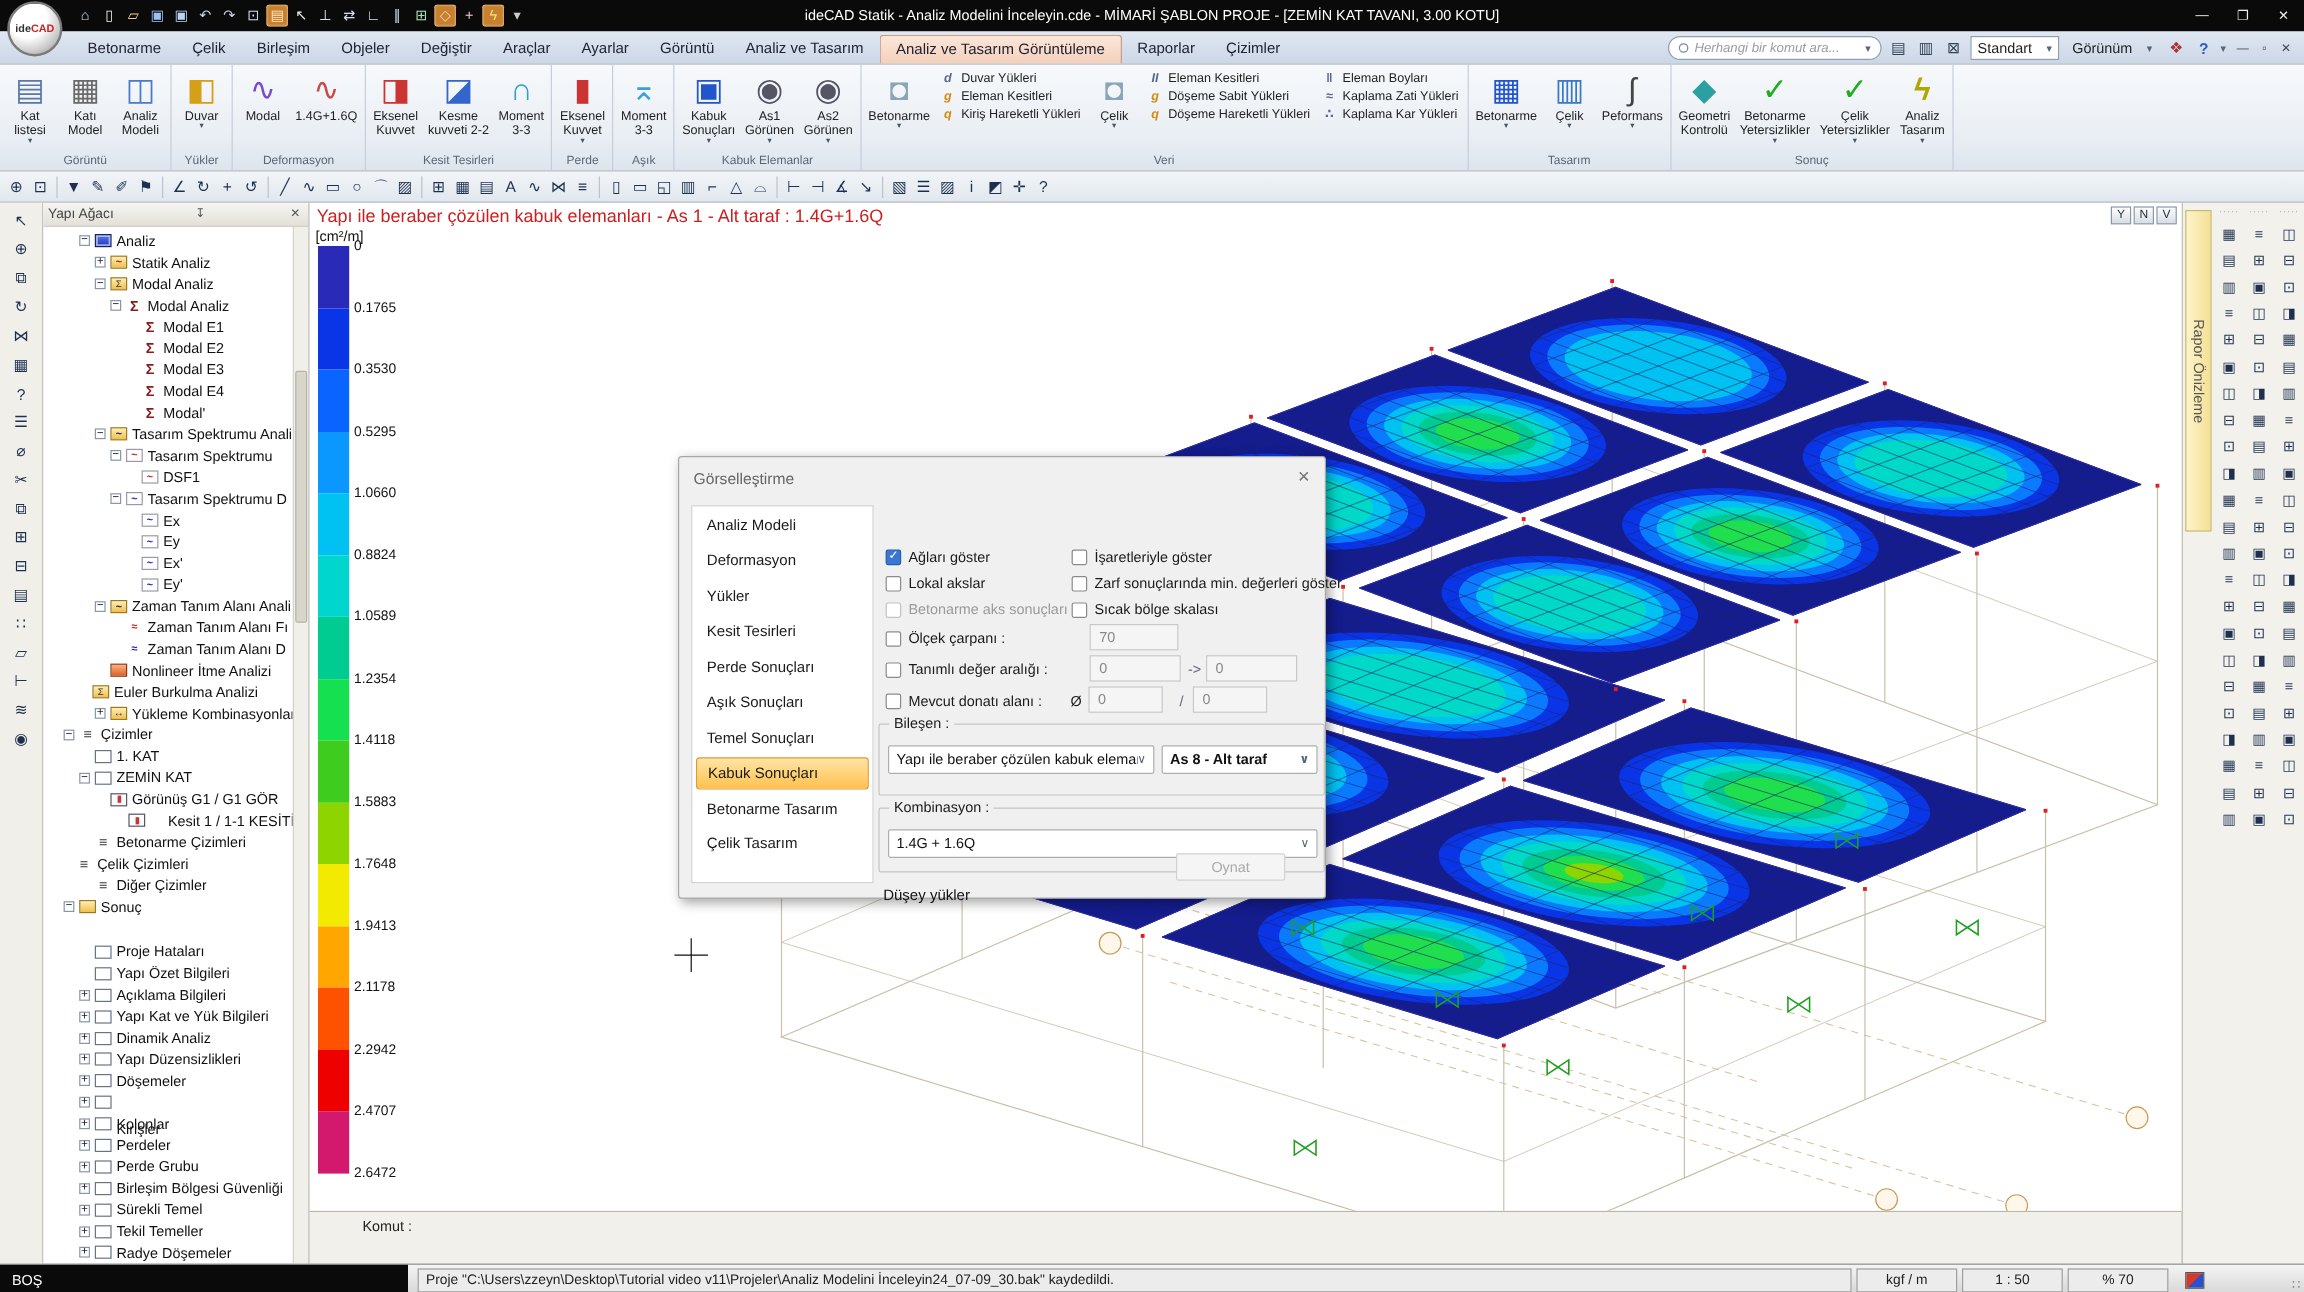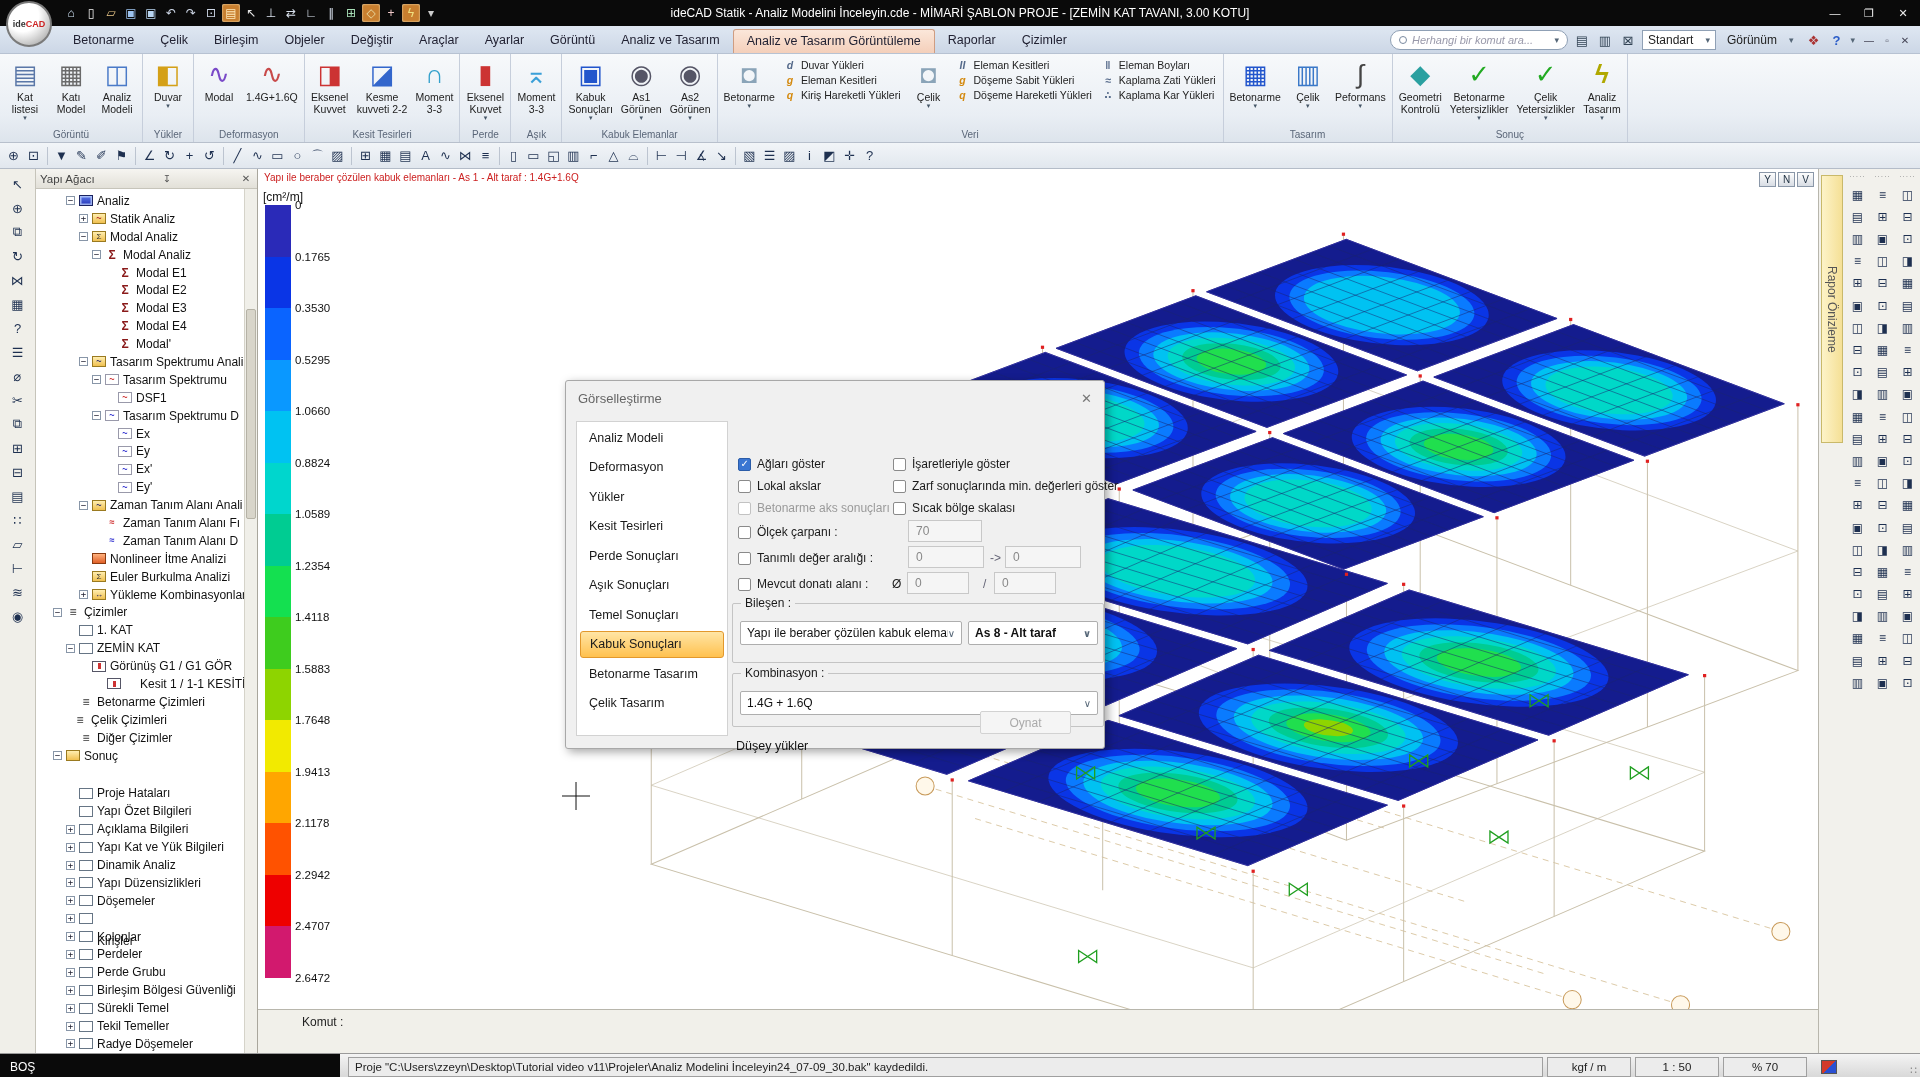--- a/index.html
+++ b/index.html
@@ -70,21 +70,21 @@
 .ti-waver{color:#c22;font-weight:bold}.ti-waver::after{content:"≈"}
 .ti-waveb{color:#22c;font-weight:bold}.ti-waveb::after{content:"≈"}
 .ti-doc{background:#fff;border:1px solid #667585}
 .ti-draw{background:#fff;border:1px solid #556}.ti-draw::after{content:"";width:3px;height:6px;background:#c33}
 .ti-layers{color:#333;font-size:12px}.ti-layers::after{content:"≡"}
 #treescroll{width:13px;background:#f0efe9;border-left:1px solid #d5d3c9;position:relative}
 #treethumb{position:absolute;left:1px;right:1px;top:120px;height:210px;background:#d8d5ca;border:1px solid #b5b2a6;border-radius:2px}
 
 #centercol{flex:1;display:flex;flex-direction:column;min-width:0}
 #viewport{position:relative;flex:1;background:#fff;overflow:hidden}
-#result-title{position:absolute;left:6px;top:3px;color:#cc2020;font-size:10px;white-space:nowrap;z-index:3}
+#result-title{position:absolute;left:6px;top:3px;color:#cc2020;font-size:15px;white-space:nowrap;z-index:3}
 #unit-label{position:absolute;left:5px;top:21px;font-size:12px;color:#111;z-index:3}
 #legendbar{position:absolute;left:7px;top:36px;width:26px;z-index:2}
 .lband{width:26px}
 .llabel{position:absolute;left:37px;font-size:11.5px;color:#111;z-index:2}
 #corner-btns{position:absolute;right:4px;top:3px;display:flex;gap:2px;z-index:3}
 .cbn{width:17px;height:15px;background:linear-gradient(#fdfdfd,#d8dde4);border:1px solid #8a97a8;font-size:10px;display:flex;align-items:center;justify-content:center;color:#234}
 #scene{position:absolute;inset:0;z-index:1}
 
 #dlg{position:absolute;left:307px;top:211px;width:540px;height:369px;background:#f0f0f0;border:1px solid #a8a8a8;border-radius:3px;box-shadow:3px 3px 10px rgba(0,0,0,.35);z-index:10}
 #dlg-title{height:34px;display:flex;align-items:center;padding:0 12px;font-size:13px;color:#666}
@@ -600,21 +600,21 @@
             <div class="trow" style="padding-left: 56px;">
               <span class="expsp"></span>
               <span class="ti ti-waveb"></span>
               <span style="overflow: hidden;">Zaman Tanım Alanı D</span>
             </div>
             <div class="trow" style="padding-left: 43px;">
               <span class="expsp"></span>
               <span class="ti ti-folderr"></span>
               <span style="overflow: hidden;">Nonlineer İtme Analizi</span>
             </div>
-            <div class="trow" style="padding-left: 43px;">
+            <div class="trow" style="padding-left: 28px;">
               <span class="expsp"></span>
               <span class="ti ti-folderz"></span>
               <span style="overflow: hidden;">Euler Burkulma Analizi</span>
             </div>
             <div class="trow" style="padding-left: 43px;">
               <span class="exp">+</span>
               <span class="ti ti-folderk"></span>
               <span style="overflow: hidden;">Yükleme Kombinasyonları</span>
             </div>
             <div class="trow" style="padding-left: 17px;">
@@ -640,21 +640,21 @@
             <div class="trow" style="padding-left: 43px; gap: 15px;">
               <span class="expsp"></span>
               <span class="ti ti-draw"></span>
               <span style="overflow: hidden;">Kesit 1 / 1-1 KESİTİ</span>
             </div>
             <div class="trow" style="padding-left: 30px;">
               <span class="expsp"></span>
               <span class="ti ti-layers"></span>
               <span style="overflow: hidden;">Betonarme Çizimleri</span>
             </div>
-            <div class="trow" style="padding-left: 24px;">
+            <div class="trow" style="padding-left: 14px;">
               <span class="expsp"></span>
               <span class="ti ti-layers"></span>
               <span style="overflow: hidden;">Çelik Çizimleri</span>
             </div>
             <div class="trow" style="padding-left: 30px;">
               <span class="expsp"></span>
               <span class="ti ti-layers"></span>
               <span style="overflow: hidden;">Diğer Çizimler</span>
             </div>
             <div class="trow" style="padding-left: 17px;">

